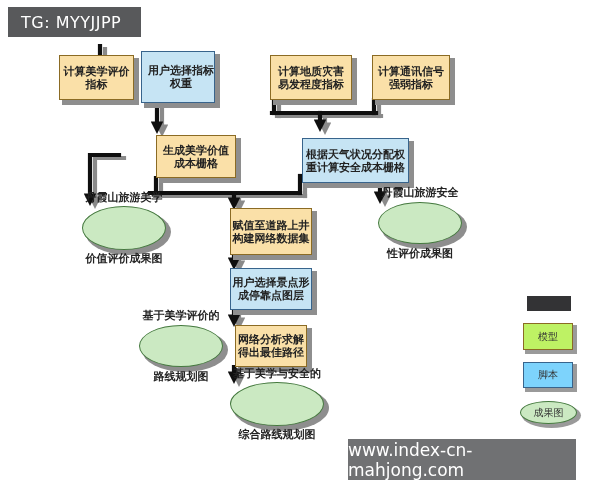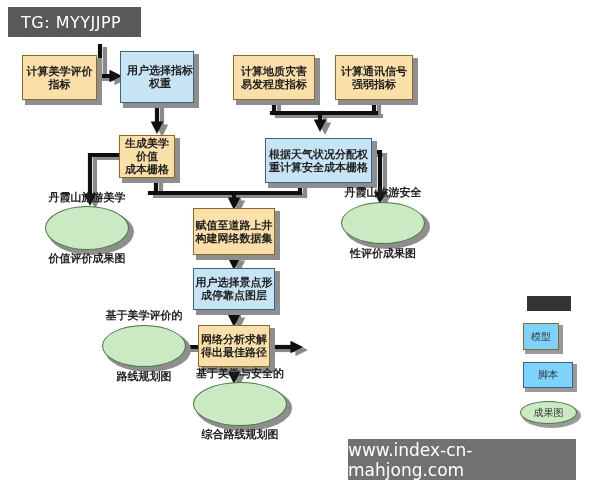--- a/index.html
+++ b/index.html
@@ -7,28 +7,28 @@
          font-family:"DejaVu Sans","Liberation Sans",sans-serif;border-radius:10px;}
   .badge{position:absolute;left:8px;top:7px;width:133px;height:30px;background:#58595b;
          color:#ffffff;font-size:16px;display:flex;align-items:center;padding-left:13px;
          box-sizing:border-box;letter-spacing:0.5px;}
   .watermark{position:absolute;left:348px;top:439px;width:228px;height:41px;background:#707173;
          color:#ffffff;font-size:17px;display:flex;align-items:center;justify-content:center;
          box-sizing:border-box;}
   svg.wires{position:absolute;left:0;top:0;width:600px;height:480px;}
   .node{position:absolute;display:flex;flex-direction:column;justify-content:center;
         text-align:center;font-weight:bold;font-size:11px;line-height:13px;color:#222222;
-        box-sizing:border-box;}
+        box-sizing:border-box;margin-left:37px;}
   .model{background:#fae0a8;border:1.6px solid #8b6b24;box-shadow:4px 4px 0 1px #8e8e8e;}
   .script{background:#c6e4f4;border:1.6px solid #38648c;box-shadow:4px 4px 0 1px #8e8e8e;}
   .result{background:#cbe9c2;border:1.6px solid #45793f;border-radius:50%;box-shadow:4px 4px 0 1px #8e8e8e;gap:48px;}
   .legend-blob{position:absolute;left:527px;top:296px;width:44px;height:15px;background:#333335;}
   .legend-item{position:absolute;box-sizing:border-box;display:flex;align-items:center;justify-content:center;
         font-size:10px;font-weight:normal;color:#333333;}
-  .lg-model{left:523px;top:323px;width:36px;height:27px;background:#7dd3fc;border:1.4px solid #8b6b24;
+  .lg-model{left:523px;top:323px;width:50px;height:27px;background:#bef264;border:1.4px solid #8b6b24;
         box-shadow:3px 3px 0 1px #9a9a9a;}
   .lg-script{left:523px;top:362px;width:50px;height:26px;background:#7dd3fc;border:1.4px solid #38648c;
         box-shadow:3px 3px 0 1px #9a9a9a;}
   .lg-result{left:520px;top:401px;width:57px;height:23px;background:#cbe9c2;border:1.4px solid #45793f;
         border-radius:50%;box-shadow:3px 3px 0 1px #9a9a9a;}
 </style>
 </head>
 <body>
 
 <div id="stage">
@@ -87,33 +87,33 @@
   </svg>
 
   <div class="badge">
       <span>TG: MYYJJPP</span>
     </div>
 
   <div class="node model" style="left:22px;top:55px;width:75px;height:45px;">
     <div>计算美学评价</div>
     <div>指标</div>
   </div>
-  <div class="node script" style="left:120px;top:51px;width:74px;height:52px;padding-left:6px;">
+  <div class="node script" style="left:104px;top:51px;width:74px;height:52px;padding-left:6px;">
     <div>用户选择指标</div>
     <div>权重</div>
   </div>
   <div class="node model" style="left:233px;top:55px;width:82px;height:45px;">
     <div>计算地质灾害</div>
     <div>易发程度指标</div>
   </div>
   <div class="node model" style="left:335px;top:55px;width:78px;height:45px;">
     <div>计算通讯信号</div>
     <div>强弱指标</div>
   </div>
-  <div class="node model" style="left:119px;top:135px;width:56px;height:43px;">
+  <div class="node model" style="left:119px;top:135px;width:80px;height:43px;">
     <div>生成美学价值</div>
     <div>成本栅格</div>
   </div>
   <div class="node script" style="left:265px;top:138px;width:107px;height:45px;">
     <div>根据天气状况分配权</div>
     <div>重计算安全成本栅格</div>
   </div>
   <div class="node result" style="left:45px;top:206px;width:84px;height:44px;">
     <div>丹霞山旅游美学</div>
     <div>价值评价成果图</div>

